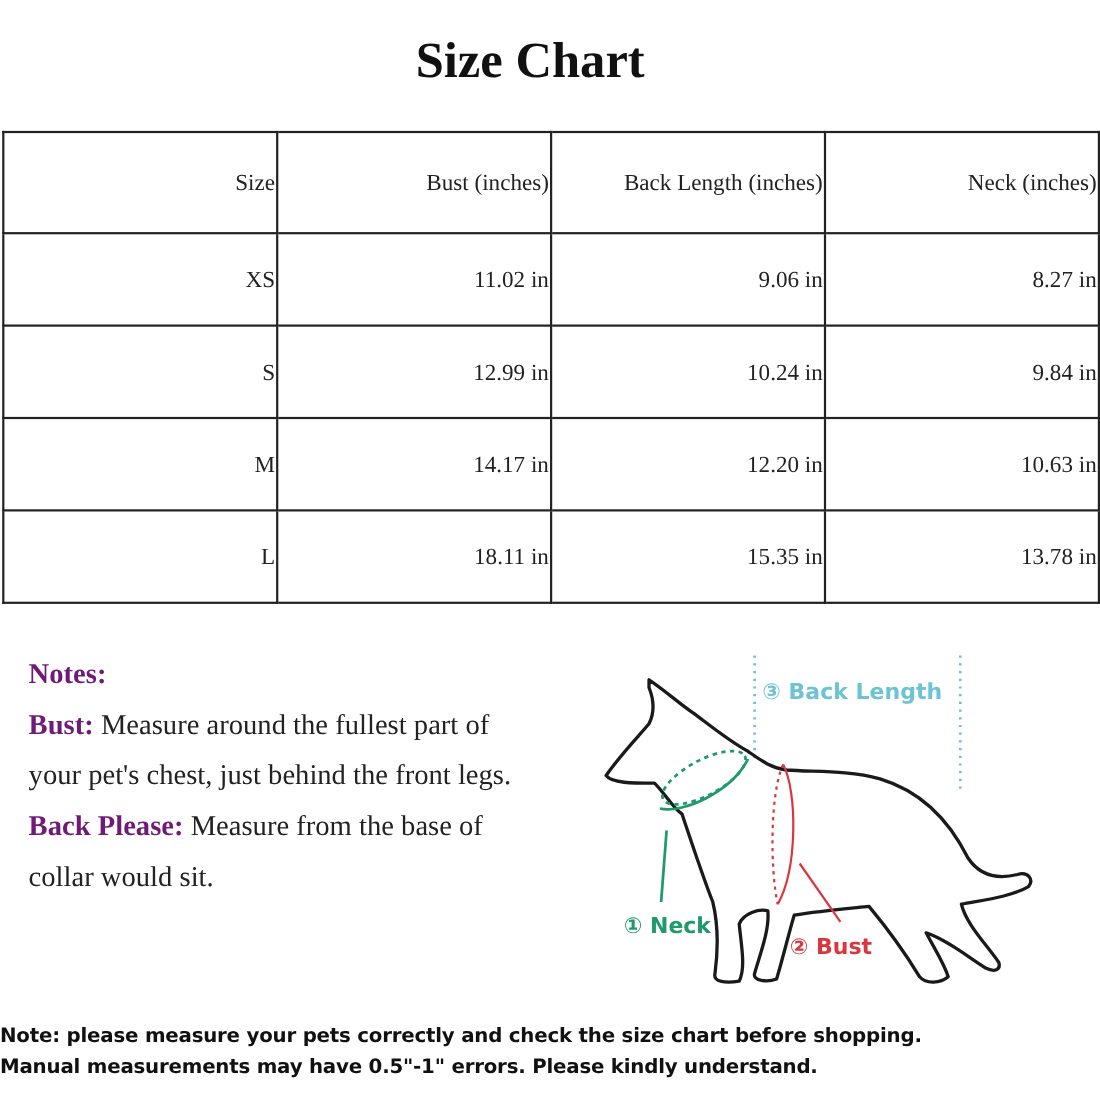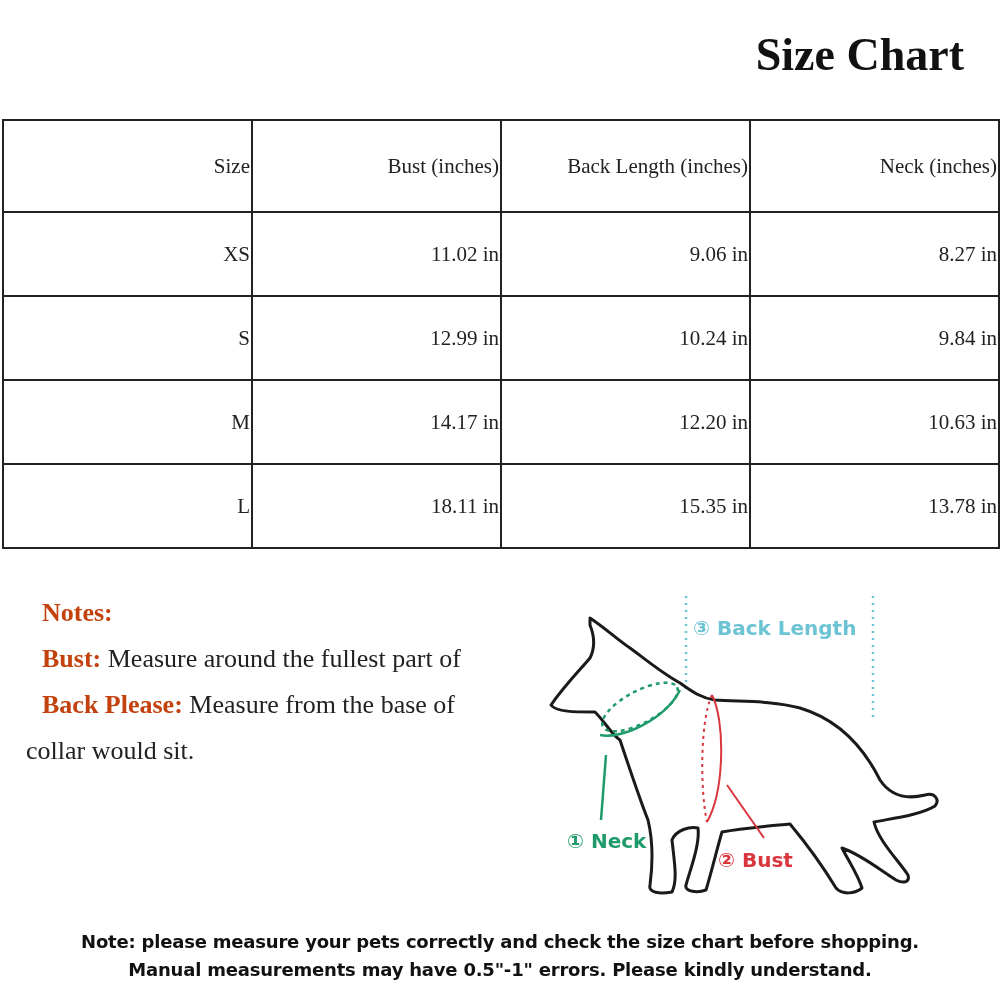--- a/index.html
+++ b/index.html
@@ -1,26 +1,26 @@
 <!DOCTYPE html>
 <html><head>
 <meta charset="utf-8">
 <style>
   html, body { margin: 0; padding: 0; background: #ffffff; }
   body { width: 1000px; height: 1000px; position: relative; overflow: hidden; font-family: "Liberation Serif", serif; color: #1a1a1a; }
-  .title { position: absolute; top: 28px; left: 0; width: 964px; text-align: right; font-size: 46px; font-weight: bold; font-family: "Liberation Serif", serif; color: #111; }
+  .title { position: absolute; top: 28px; left: 0; width: 964px; text-align: center; font-size: 46px; font-weight: bold; font-family: "Liberation Serif", serif; color: #111; }
   table.size-table { position: absolute; top: 119px; left: 2px; width: 998px; border-collapse: collapse; table-layout: fixed; }
   table.size-table td, table.size-table th { border: 2px solid #222; text-align: right; font-weight: normal; font-size: 21px; font-family: "Liberation Serif", serif; color: #222; }
   table.size-table th { height: 88px; }
   table.size-table td { height: 80px; }
   .notes { position: absolute; left: 26px; top: 590px; width: 540px; font-size: 26px; line-height: 46px; font-family: "Liberation Serif", serif; color: #222; }
-  .notes b { font-weight: bold; color: #c2410c; margin-left: 16px; }
+  .notes b { font-weight: bold; color: #701a75; }
   .notes .line { white-space: nowrap; }
   .diagram { position: absolute; left: 540px; top: 585px; width: 440px; height: 330px; }
-  .footer { position: absolute; top: 928px; left: 0; width: 1000px; text-align: center; font-family: "DejaVu Sans", sans-serif; font-size: 18px; line-height: 28px; font-weight: bold; color: #111; letter-spacing: -0.2px; }
+  .footer { position: absolute; top: 928px; left: 0; width: 1000px; text-align: left; font-family: "DejaVu Sans", sans-serif; font-size: 18px; line-height: 28px; font-weight: bold; color: #111; letter-spacing: -0.2px; }
   .lbl { font-family: "DejaVu Sans", sans-serif; font-weight: bold; font-size: 20px; }
 </style>
 </head>
 <body>
 
 <div class="title">Size Chart</div>
 
 <table class="size-table">
   <thead>
     <tr>
@@ -54,20 +54,21 @@
       <td>18.11 in</td>
       <td>15.35 in</td>
       <td>13.78 in</td>
     </tr>
   </tbody>
 </table>
 
 <div class="notes">
   <div class="line"><b>Notes:</b></div>
   <div class="line"><b>Bust:</b><span> Measure around the fullest part of</span></div>
+  <div class="line">your pet's chest, just behind the front legs.</div>
   <div class="line"><b>Back Please:</b><span> Measure from the base of</span></div>
   <div class="line">collar would sit.</div>
 </div>
 
 <svg class="diagram" viewBox="540 585 440 330" xmlns="http://www.w3.org/2000/svg">
 
   <g stroke="#6cc3d4" stroke-width="2.5" stroke-dasharray="2,5" fill="none">
     <line x1="686" y1="596" x2="686" y2="690"></line>
     <line x1="873" y1="596" x2="873" y2="720"></line>
   </g>

